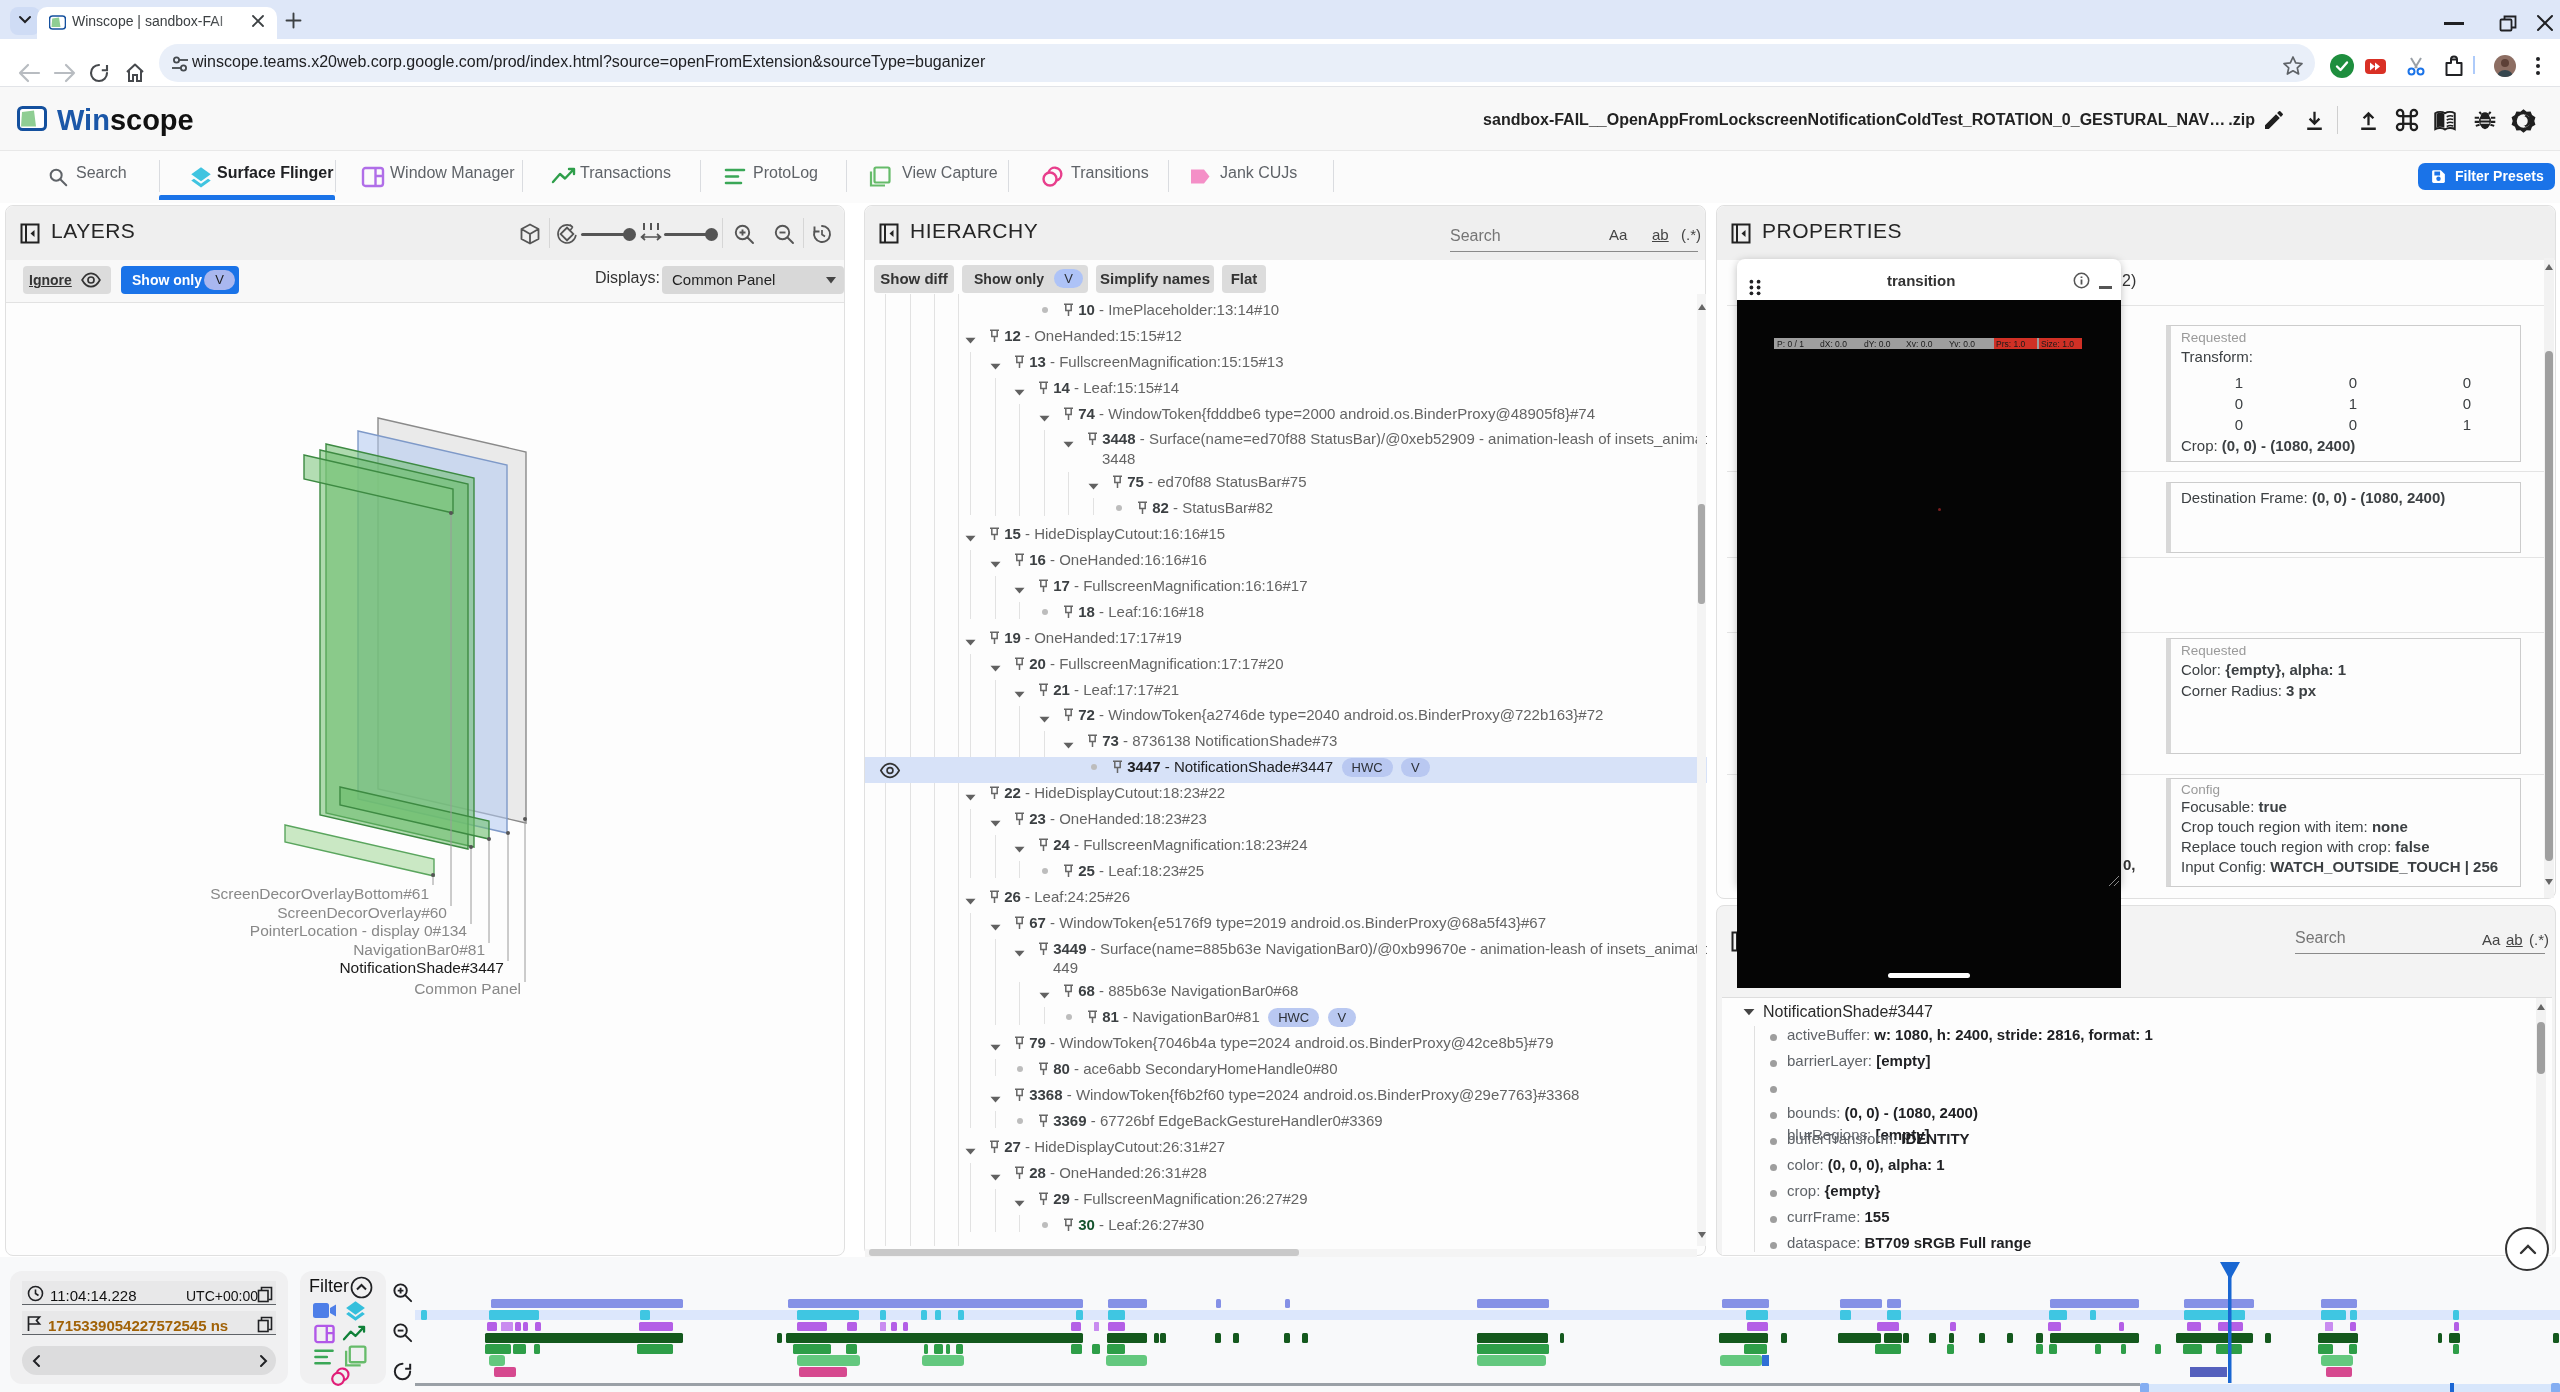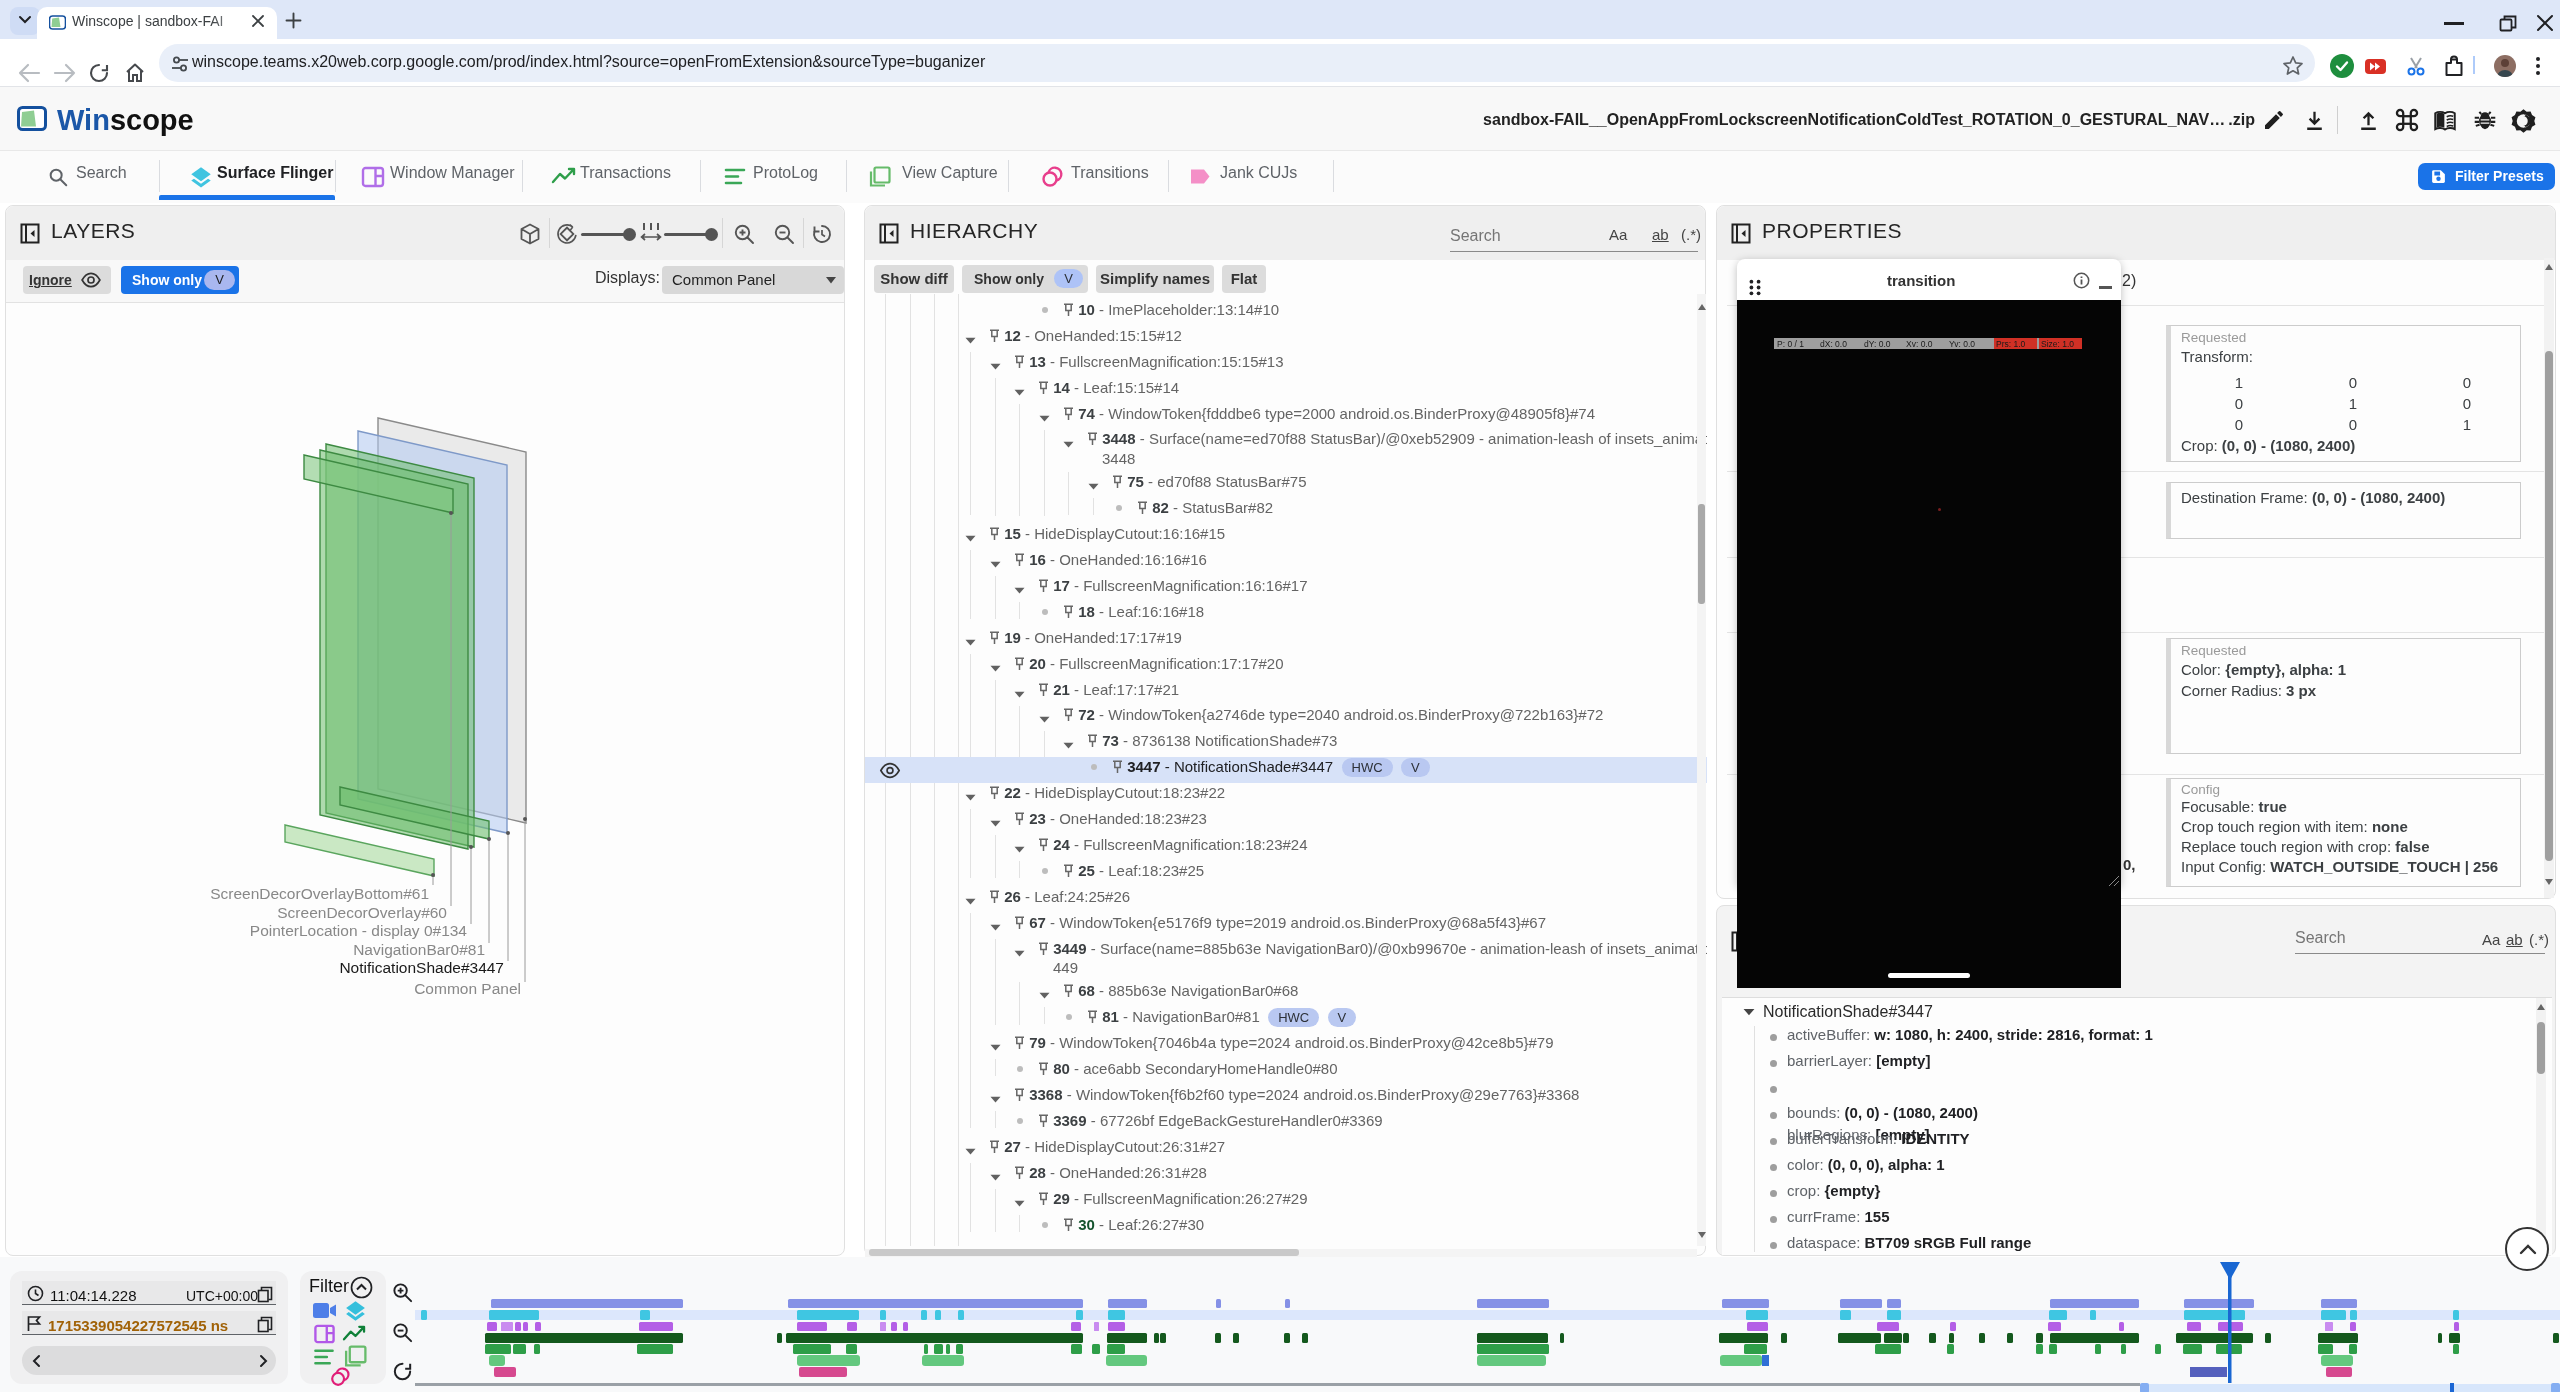--- a/index.html
+++ b/index.html
@@ -593,21 +593,21 @@
         <div class="abs" style="left:116px;top:48px;width:70px;text-align:right;">0</div>
         <div class="abs" style="left:230px;top:48px;width:70px;text-align:right;">0</div>
 <div class="abs" style="left:2px;top:69px;width:70px;text-align:right;">0</div>
         <div class="abs" style="left:116px;top:69px;width:70px;text-align:right;">1</div>
         <div class="abs" style="left:230px;top:69px;width:70px;text-align:right;">0</div>
 <div class="abs" style="left:2px;top:90px;width:70px;text-align:right;">0</div>
         <div class="abs" style="left:116px;top:90px;width:70px;text-align:right;">0</div>
         <div class="abs" style="left:230px;top:90px;width:70px;text-align:right;">1</div>
 <div class="abs" style="left:10px;top:111px;">Crop: <b>(0, 0) - (1080, 2400)</b></div>
 </div>
-      <div class="pbox" style="left:449px;top:276px;width:355px;height:57px;">
+      <div class="pbox" style="left:449px;top:276px;width:355px;height:71px;">
 <div class="abs" style="left:10px;top:6px;">Destination Frame: <b>(0, 0) - (1080, 2400)</b></div>
 </div>
       <div class="pbox" style="left:449px;top:432px;width:355px;height:116px;">
 <div class="abs lab" style="left:10px;top:4px;">Requested</div>
 <div class="abs" style="left:10px;top:22px;">Color: <b>{empty}, alpha: 1</b></div>
 <div class="abs" style="left:10px;top:43px;">Corner Radius: <b>3 px</b></div>
 </div>
       <div class="pbox" style="left:449px;top:572px;width:355px;height:109px;">
 <div class="abs lab" style="left:10px;top:3px;">Config</div>
 <div class="abs" style="left:10px;top:19px;">Focusable: <b>true</b></div>

